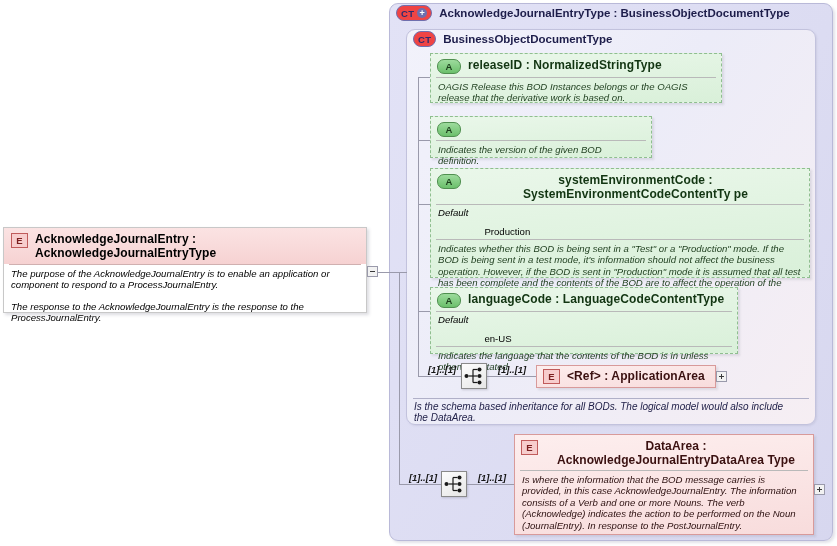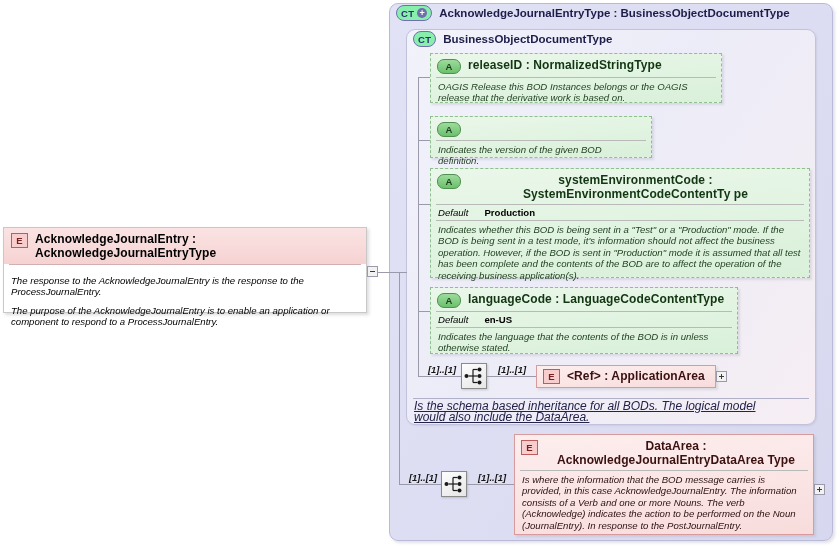--- a/index.html
+++ b/index.html
@@ -75,21 +75,21 @@
     width: 17px; height: 15px;
     border: 1.4px solid #c05b5b;
     background: #f7cdcd;
     font-size: 9.5px;
     color: #7a1f1f;
     margin-top: 1px;
   }
   .ico-ct {
     border: 1.4px solid #6f6fae;
     border-radius: 8px;
-    background: #86efac;
+    background: #ef4444;
     font-size: 9.5px;
     color: #2c2c6e;
     height: 16px;
     padding: 0 4px;
     letter-spacing: .3px;
   }
   .ico-ct .plusbadge {
     display: inline-flex;
     align-items: center;
     justify-content: center;
@@ -110,21 +110,21 @@
   }
   .attr .hdr-title { color: #123512; }
   .attr .desc { color: #1d3d1d; }
   .attr .defrow {
     display: flex;
     gap: 16px;
     padding: 2px 6px 2px 7px;
     font-size: 9.6px;
   }
   .attr .defrow .dlabel { font-style: italic; }
-  .attr .defrow .dval { font-weight: bold; }
+  .attr .defrow .dval { font-weight: normal; margin-top: 19px; }
 
   
   .elem {
     border: 1px solid #d89a9a;
     background: linear-gradient(175deg, #fdeeee 0%, #f8dcdc 100%);
     box-shadow: 2px 2px 2px rgba(120,120,140,.18);
   }
   .elem .hdr-title { color: #3a1010; }
   .elem .desc { color: #2c1010; }
 
@@ -155,24 +155,23 @@
     display: flex;
     align-items: center;
     gap: 7px;
     font-weight: bold;
     font-size: 11.5px;
     color: #1d1d4a;
   }
   .note {
     position: absolute;
     font-style: italic;
-    font-size: 12px;
+    font-size: 10px;
     line-height: 11.4px;
     color: #22224a;
-    text-decoration: underline;
   }
   .note-rule {
     position: absolute;
     height: 1px;
     background: #b0b0c8;
   }
 
   
   .line {
     position: absolute;
@@ -360,20 +359,20 @@
     <div class="desc">Is where the information that the BOD message carries is provided, in this case AcknowledgeJournalEntry. The information consists of a Verb and one or more Nouns. The verb (Acknowledge) indicates the action to be performed on the Noun (JournalEntry). In response to the PostJournalEntry.</div>
   </div>
   <div class="expander plus" style="left:814px; top:484px;"></div>
 
   <div class="box elem-plain" style="left:3px; top:227px; width:364px; height:86px;">
     <div class="hdr hdrband" style="padding:4px 6px 4px 7px;">
       <span class="ico ico-e">E</span>
       <span class="hdr-title">AcknowledgeJournalEntry : AcknowledgeJournalEntryType</span>
     </div>
     <div class="sep" style="background:#d0b0b0;"></div>
+    <div class="desc" style="padding-bottom:0;">The purpose of the AcknowledgeJournalEntry is to enable an application or component to respond to a ProcessJournalEntry.</div>
     <div class="desc" style="padding-top:10px;">The response to the AcknowledgeJournalEntry is the response to the ProcessJournalEntry.</div>
-    <div class="desc" style="padding-bottom:0;">The purpose of the AcknowledgeJournalEntry is to enable an application or component to respond to a ProcessJournalEntry.</div>
   </div>
 
   <div class="expander" style="left:367px; top:266px;"></div>
   <div class="line hline" style="left:378px; top:272px; width:21px;"></div>
 
 </div>
 
 </body></html>

